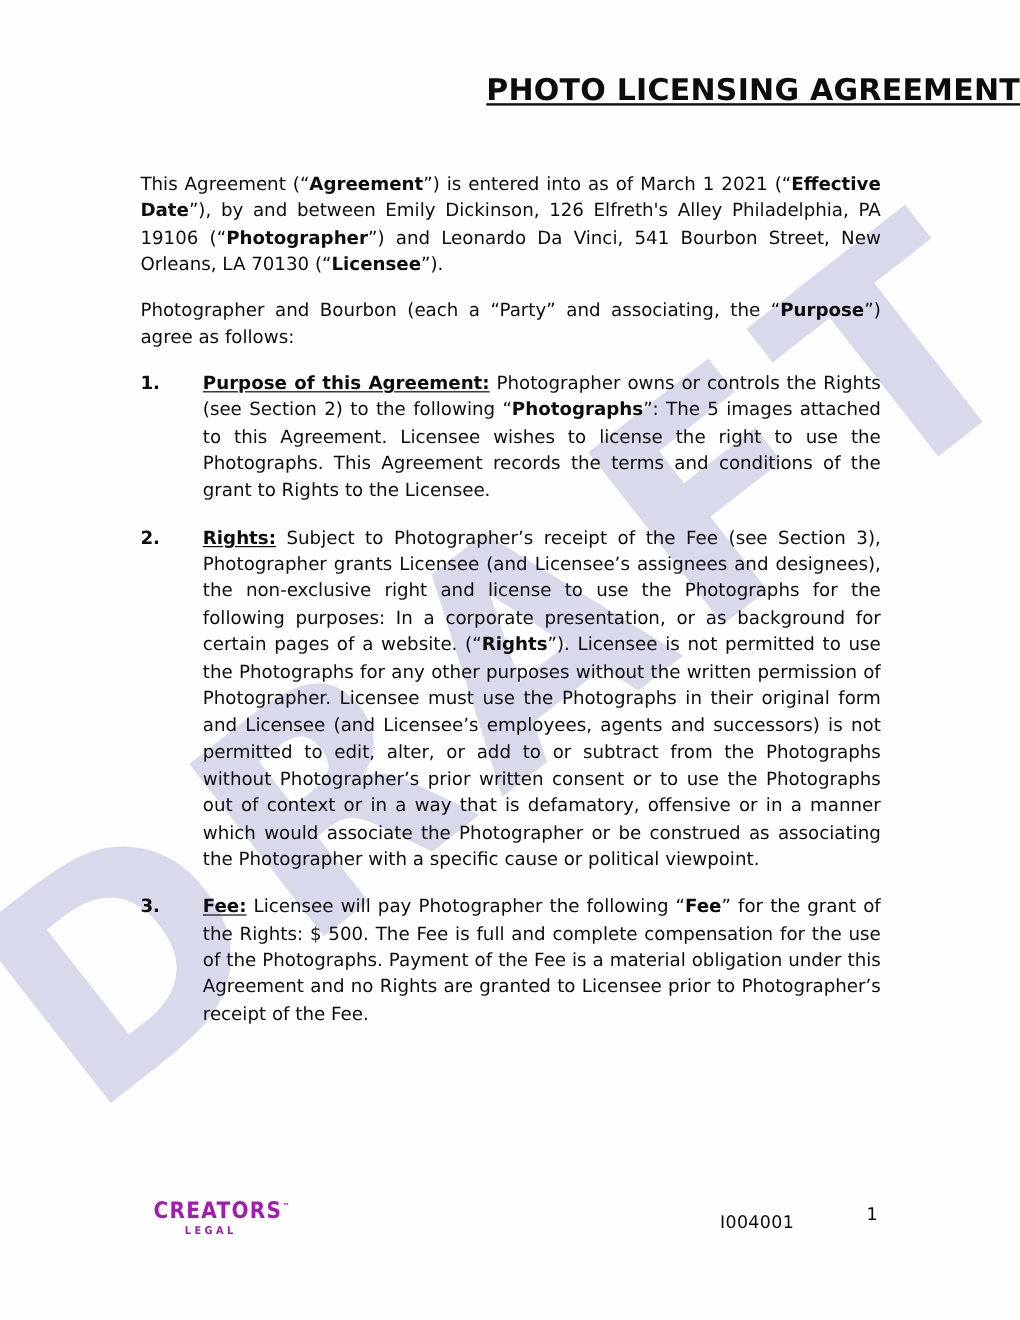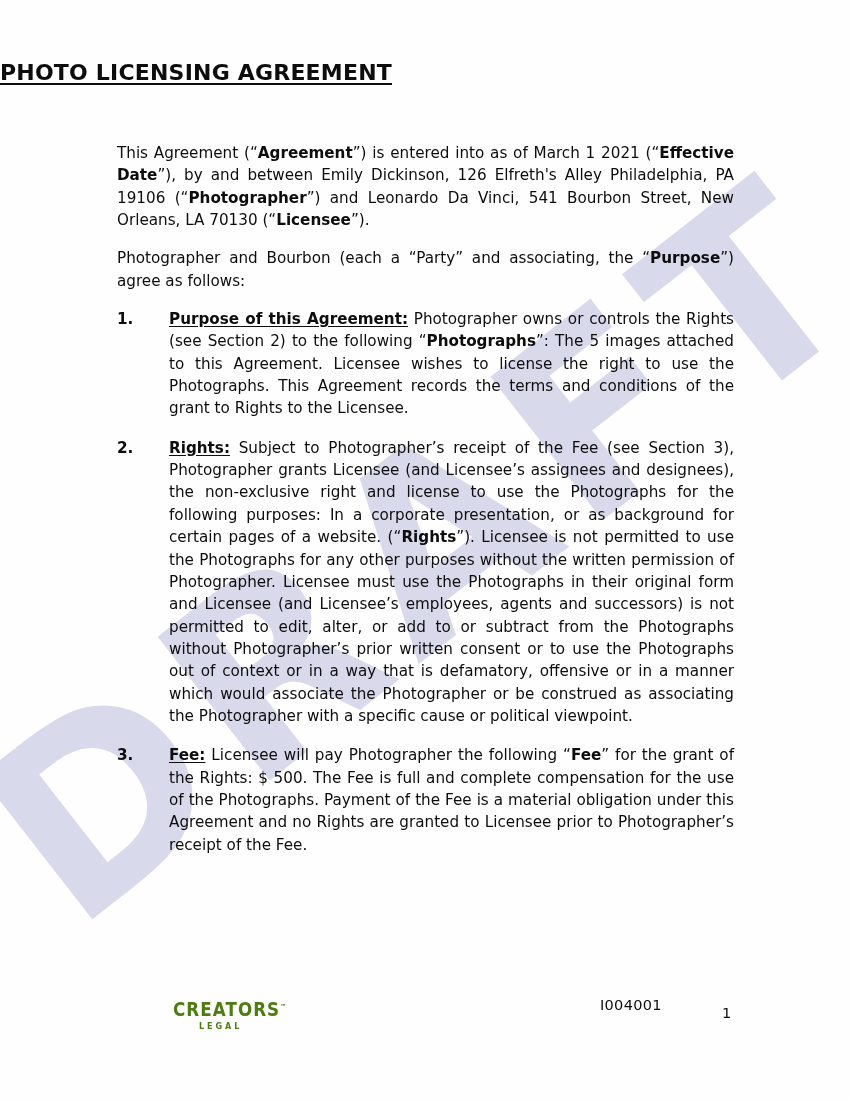--- a/index.html
+++ b/index.html
@@ -46,22 +46,22 @@
   .content {
     position: relative;
     z-index: 1;
   }
 
   .doc-title {
     position: absolute;
     left: 0;
     right: 0;
     top: 60px;
-    text-align: left;
-    font-size: 22px;
+    text-align: right;
+    font-size: 25px;
     font-weight: 700;
     letter-spacing: 0.2px;
   }
   .doc-title span.u {
     text-decoration: underline;
     text-underline-offset: 3px;
     text-decoration-thickness: 2px;
   }
 
   .body-block {
@@ -138,21 +138,21 @@
     letter-spacing: 3.2px;
     margin-top: 3px;
     margin-left: 26px;
     transform: scaleX(0.9);
     transform-origin: left center;
     display: block;
   }
   .doc-id {
     position: absolute;
     left: 600px;
-    top: 2px;
+    top: 16px;
     font-size: 14.5px;
     letter-spacing: 0.3px;
   }
   .page-no {
     position: absolute;
     left: 722px;
     top: 10px;
     font-size: 14.5px;
   }
 </style>
@@ -194,21 +194,21 @@
       <div class="clause">
         <div class="clause-num">3.</div>
         <div class="clause-body">
           <span class="hd">Fee:</span><span><span> Licensee will pay Photographer the following “</span><span style="font-weight: 700;">Fee</span><span>” for the grant of the Rights: $ 500. The Fee is full and complete compensation for the use of the Photographs.  Payment of the Fee is a material obligation under this Agreement and no Rights are granted to Licensee prior to Photographer’s receipt of the Fee.</span></span>
         </div>
       </div>
 
     </div>
 
     <div class="footer">
-      <div class="logo" style="color: #4d7c0f; margin-left: 45px;">
+      <div class="logo" style="color: #a21caf;">
         <span class="logo-main"><span>CREATORS</span><span class="logo-tm">™</span></span>
         <span class="logo-sub">LEGAL</span>
       </div>
       <div class="doc-id">I004001</div>
       <div class="page-no">1</div>
     </div>
 
   </div>
 </div>
 

